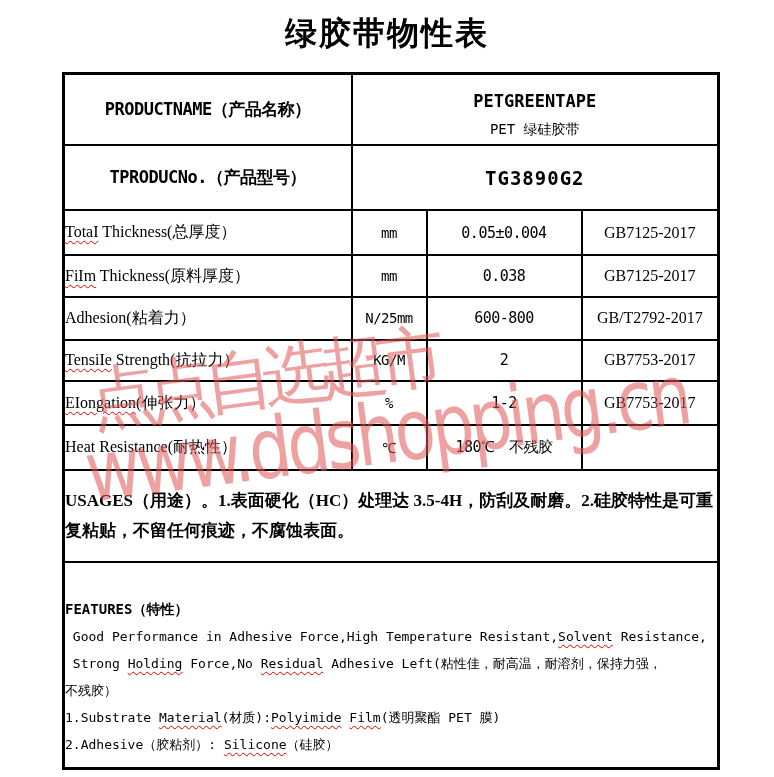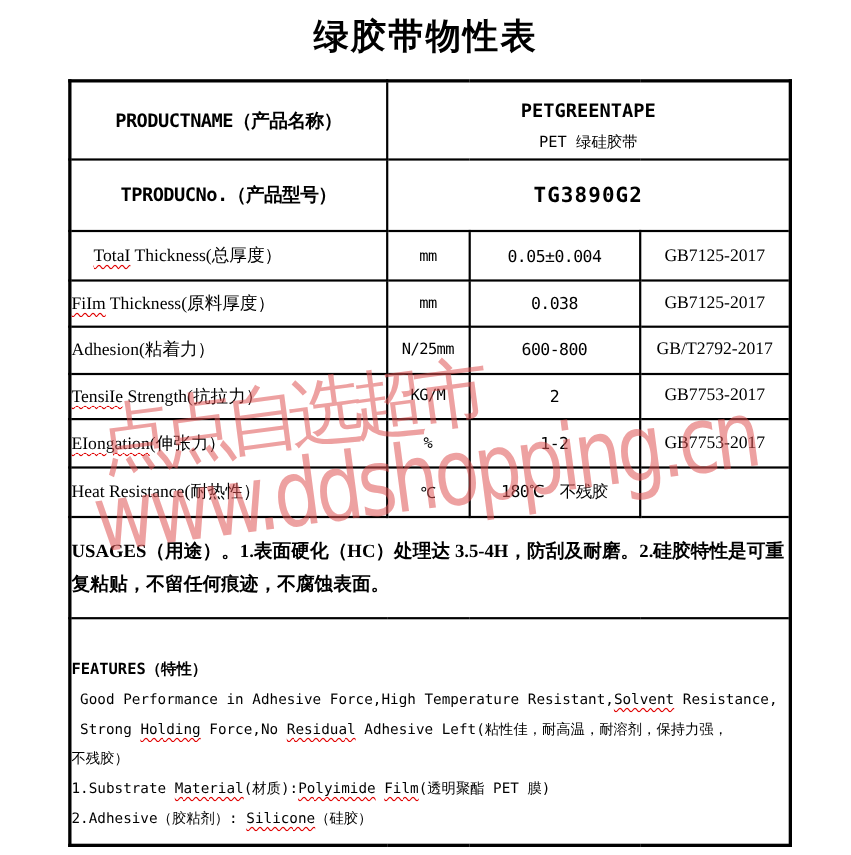--- a/index.html
+++ b/index.html
@@ -101,21 +101,21 @@
 
   <tr class="r-no">
     <td class="cell-label">TPRODUCNo.（产品型号）</td>
     <td class="cell-spec" colspan="3">
       <span class="pno-value">TG3890G2</span>
     </td>
   </tr>
 
 
   <tr class="r-i0">
-    <td class="cell-item"><span class="wavy" style="text-decoration-color: rgb(224, 0, 0); padding-left: 20px;">TotaI</span><span> Thickness(总厚度）</span></td>
+    <td class="cell-item"><span class="wavy" style="text-decoration-color: rgb(224, 0, 0);">TotaI</span><span> Thickness(总厚度）</span></td>
     <td class="cell-unit">mm</td>
     <td class="cell-spec">0.05±0.004</td>
     <td class="cell-method">GB7125-2017</td>
   </tr>
   <tr class="r-i1">
     <td class="cell-item"><span class="wavy" style="text-decoration-color: rgb(224, 0, 0);">FiIm</span><span> Thickness(原料厚度）</span></td>
     <td class="cell-unit">mm</td>
     <td class="cell-spec">0.038</td>
     <td class="cell-method">GB7125-2017</td>
   </tr>

